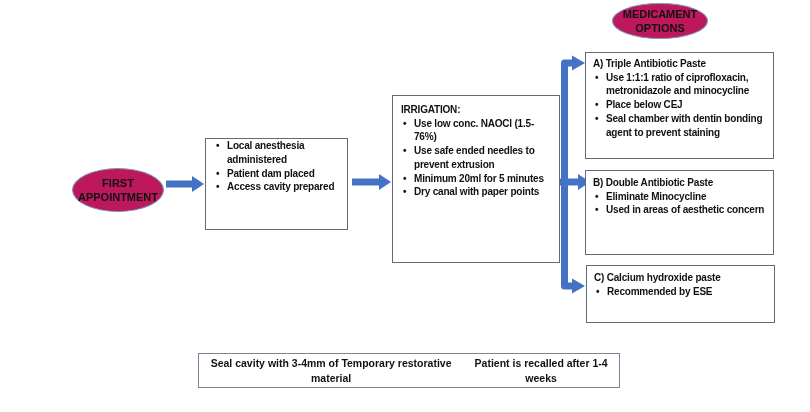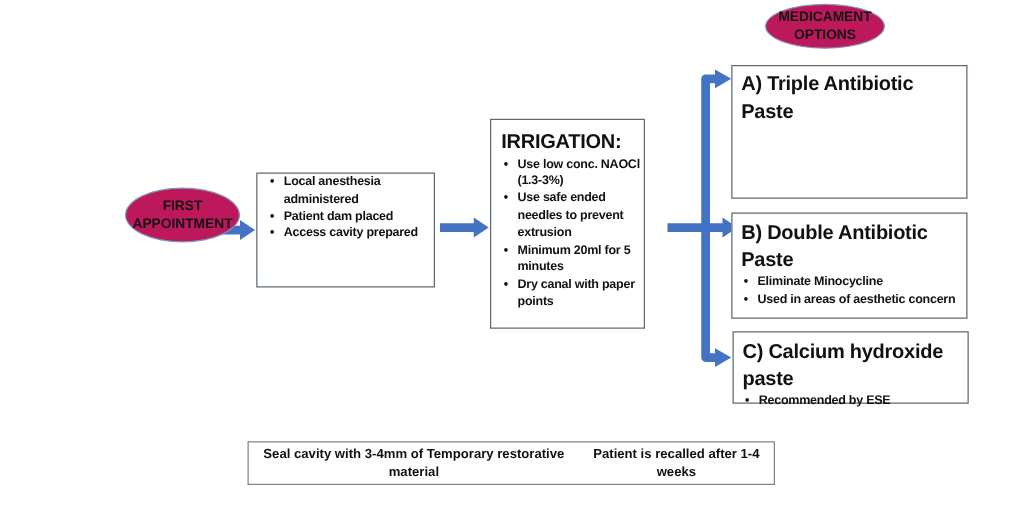--- a/index.html
+++ b/index.html
@@ -21,32 +21,32 @@
     display:flex;flex-direction:column;align-items:center;justify-content:center;
     text-align:center;font-size:11px;line-height:1.3;
   }
   .node{
     position:absolute;box-sizing:border-box;background:#fff;
     border:1.4px solid var(--box-border);
   }
   .bullets{margin:0;padding:0;list-style:none;font-size:10px;line-height:1.38;letter-spacing:-0.2px;}
   .bullets li{position:relative;padding-left:13px;margin:0;}
   .bullets li::before{content:"\2022";position:absolute;left:2px;top:0;}
-  .box-title{font-size:16px;letter-spacing:-0.2px;line-height:1.35;}
+  .box-title{font-size:10px;letter-spacing:-0.2px;line-height:1.35;}
   .prep-box{left:205px;top:138px;width:143px;height:92px;display:flex;align-items:flex-start;padding:0 4px 0 8px;}
-  .irrigation-box{left:392px;top:95px;width:124px;height:168px;padding:7px 3px 0 8px;}
+  .irrigation-box{left:392px;top:95px;width:168px;height:168px;padding:7px 3px 0 8px;}
   .option-box-a{left:585px;top:52px;width:189px;height:107px;padding:4px 3px 0 7px;}
   .option-box-b{left:585px;top:170px;width:189px;height:85px;padding:5px 3px 0 7px;}
   .option-box-c{left:586px;top:265px;width:189px;height:58px;padding:5px 3px 0 7px;}
   .seal-box{
     left:198px;top:353px;width:422px;height:35px;border-color:#7a8696;
     display:flex;flex-direction:row;align-items:center;justify-content:center;
     text-align:center;font-size:10.5px;line-height:1.35;
   }
-  .oval-first{left:72px;top:150px;width:92px;height:44px;margin-left:28px;}
+  .oval-first{left:72px;top:168px;width:92px;height:44px;}
   .oval-medicament{left:612px;top:3px;width:96px;height:36px;}
 </style>
 </head>
 <body>
 
 <div class="canvas">
 
   <svg class="arrow-layer" viewBox="0 0 810 412" xmlns="http://www.w3.org/2000/svg">
     <g>
       <polygon points="166,180.5 192,180.5 192,176 204,184 192,192 192,187.5 166,187.5" style="fill:var(--arrow,#4472c4)"></polygon>
@@ -78,29 +78,34 @@
     <ul class="bullets">
       <li>Local anesthesia administered</li>
       <li>Patient dam placed</li>
       <li>Access cavity prepared</li>
     </ul>
   </div>
 
   <div class="node irrigation-box">
     <div class="box-title">IRRIGATION:</div>
     <ul class="bullets">
-      <li>Use low conc. NAOCl (1.3-3%)</li>
+      <li>Use low conc. NAOCl (1.5-76%)</li>
       <li>Use safe ended needles to prevent extrusion</li>
       <li>Minimum 20ml for 5 minutes</li>
       <li>Dry canal with paper points</li>
     </ul>
   </div>
 
   <div class="node option-box-a">
     <div class="box-title">A) Triple Antibiotic Paste</div>
+    <ul class="bullets">
+      <li>Use 1:1:1 ratio of ciprofloxacin, metronidazole and minocycline</li>
+      <li>Place below CEJ</li>
+      <li>Seal chamber with dentin bonding agent to prevent staining</li>
+    </ul>
   </div>
 
   <div class="node option-box-b">
     <div class="box-title">B) Double Antibiotic Paste</div>
     <ul class="bullets">
       <li>Eliminate Minocycline</li>
       <li>Used in areas of aesthetic concern</li>
     </ul>
   </div>
 

